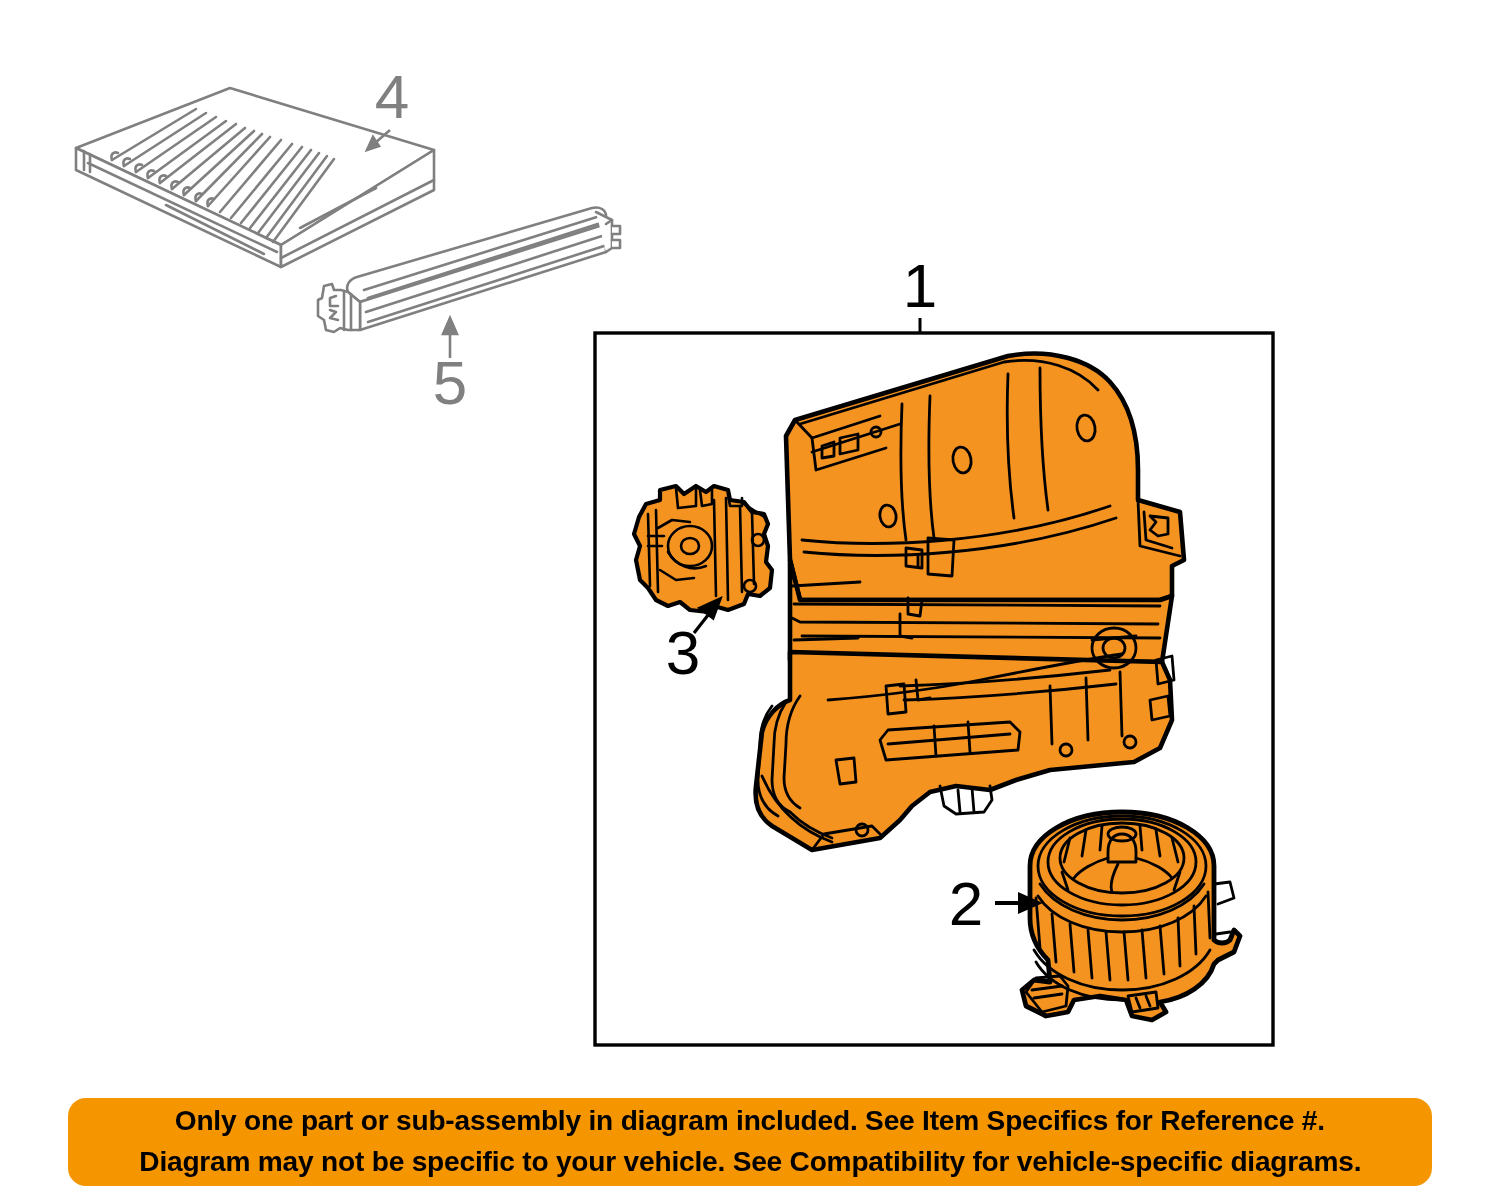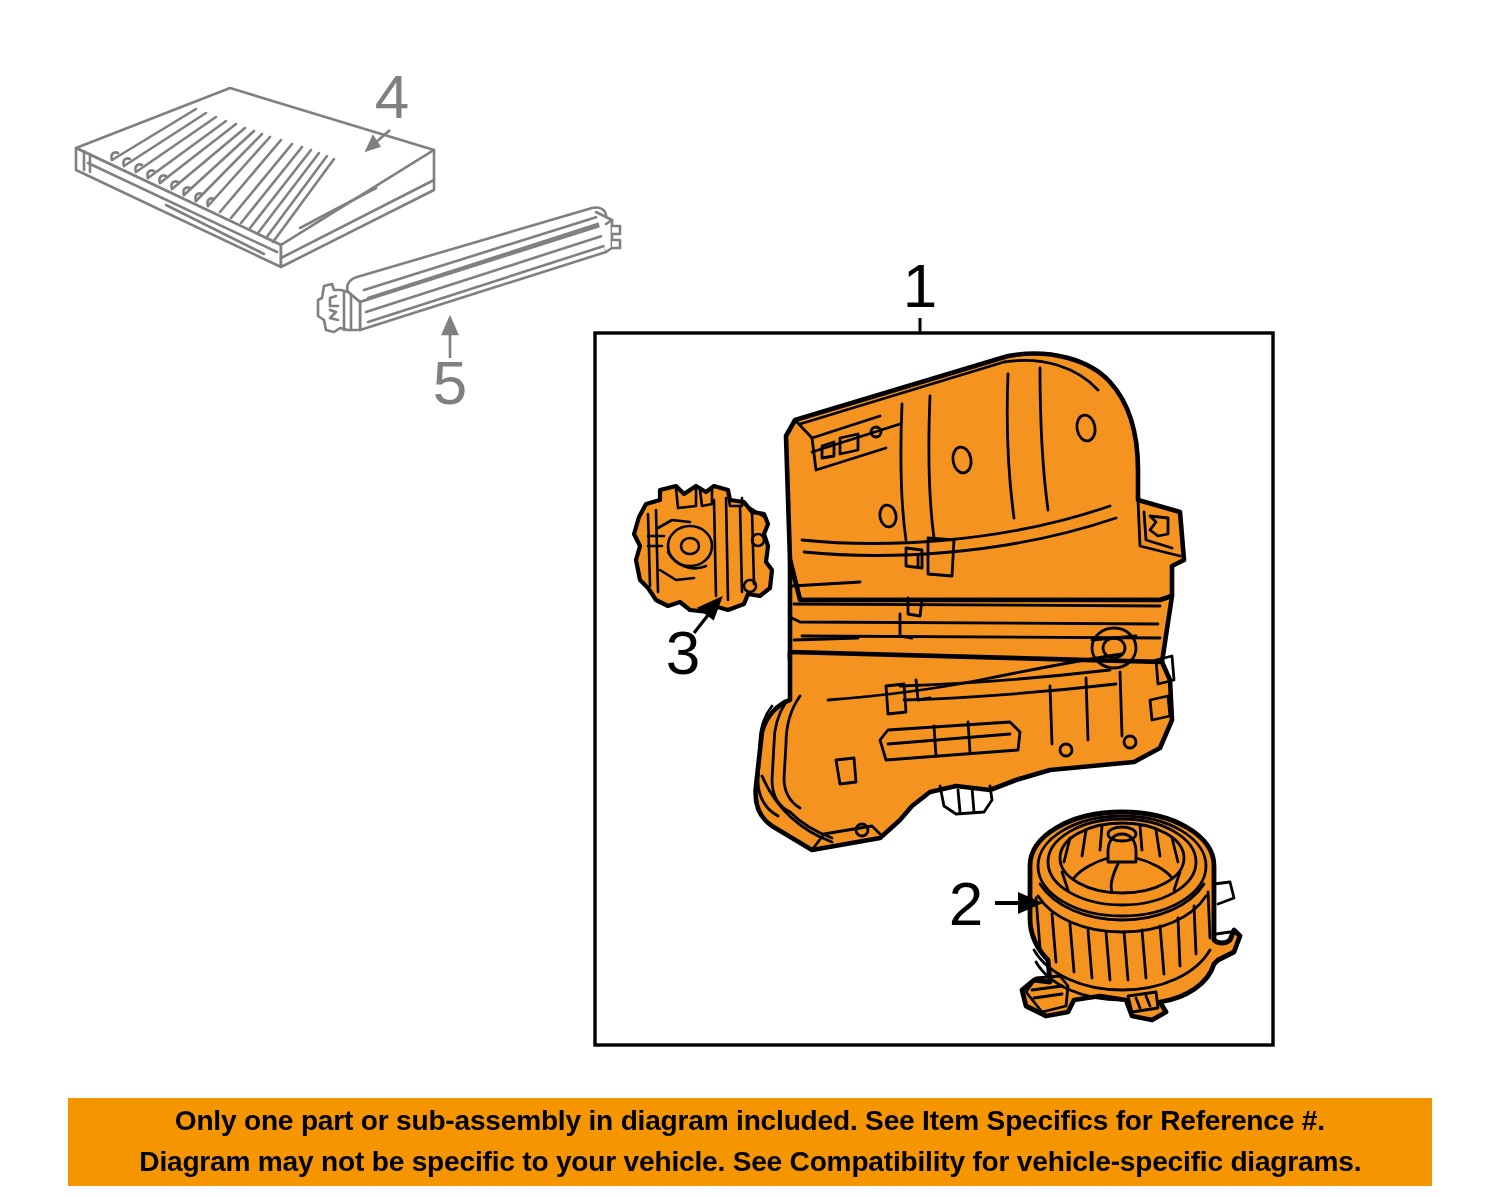--- a/index.html
+++ b/index.html
@@ -33,20 +33,21 @@
     top: 1098px;
     width: 1364px;
     height: 88px;
     background: #f59500;
     display: flex;
     flex-direction: column;
     align-items: center;
     justify-content: center;
     box-sizing: border-box;
     padding: 2px 0 4px 0;
+    border-radius: 18px;
   }
   .notice-line {
     color: #000000;
     font-family: "Liberation Sans", sans-serif;
     font-weight: bold;
     font-size: 28.5px;
     line-height: 41px;
     white-space: nowrap;
     letter-spacing: -0.2px;
     transform: scaleX(0.985);

